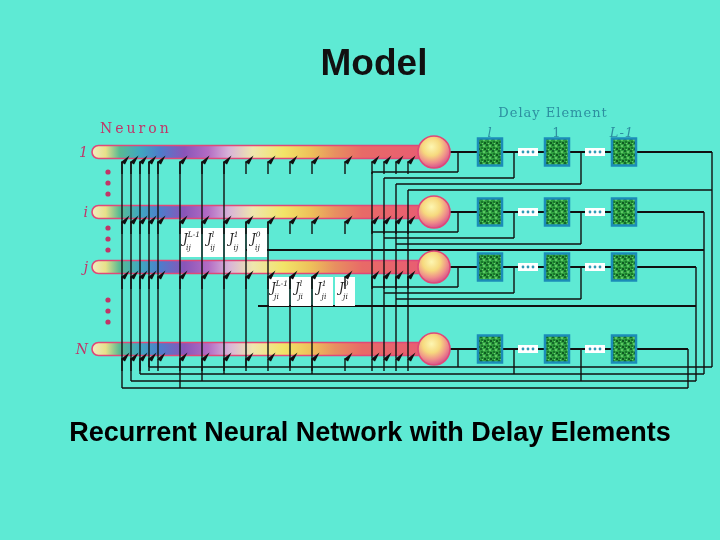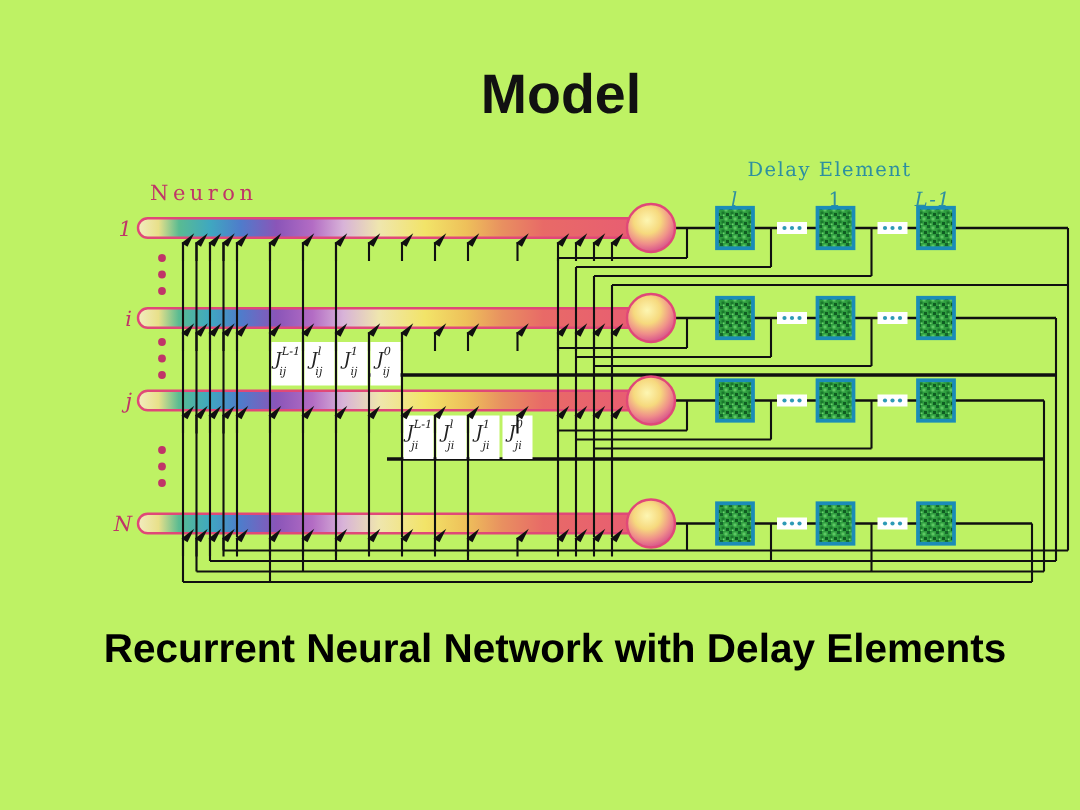--- a/index.html
+++ b/index.html
@@ -1,16 +1,16 @@
 <!DOCTYPE html>
 <html><head>
 <meta charset="utf-8">
 <style>
   html,body{margin:0;padding:0;background:#888;}
-  .slide{position:relative;width:720px;height:540px;background:#bef264;overflow:hidden;
+  .slide{position:relative;width:720px;height:540px;background:#5eead4;overflow:hidden;
          font-family:"Liberation Sans",sans-serif;}
   .slide-title{position:absolute;top:42px;left:0;width:720px;text-align:center;
          transform:translateX(14px);font-size:37px;font-weight:bold;color:#111;
          font-family:"Liberation Sans",sans-serif;}
   .slide-caption{position:absolute;top:417px;left:0;width:720px;text-align:center;
          transform:translateX(10px);font-size:27px;font-weight:bold;color:#000;
          font-family:"Liberation Sans",sans-serif;letter-spacing:0px;}
   svg{position:absolute;top:0;left:0;}
   text{font-family:"DejaVu Serif","Liberation Serif",serif;}
   .mag{fill:#c03568;}

